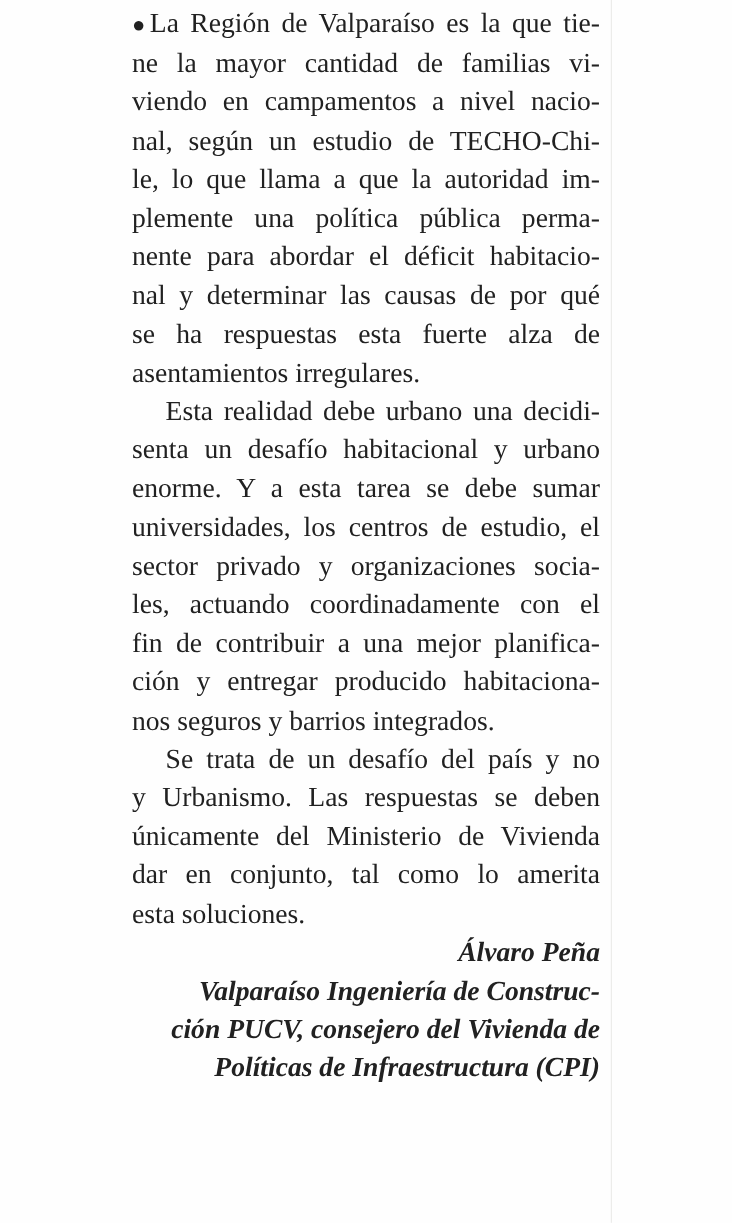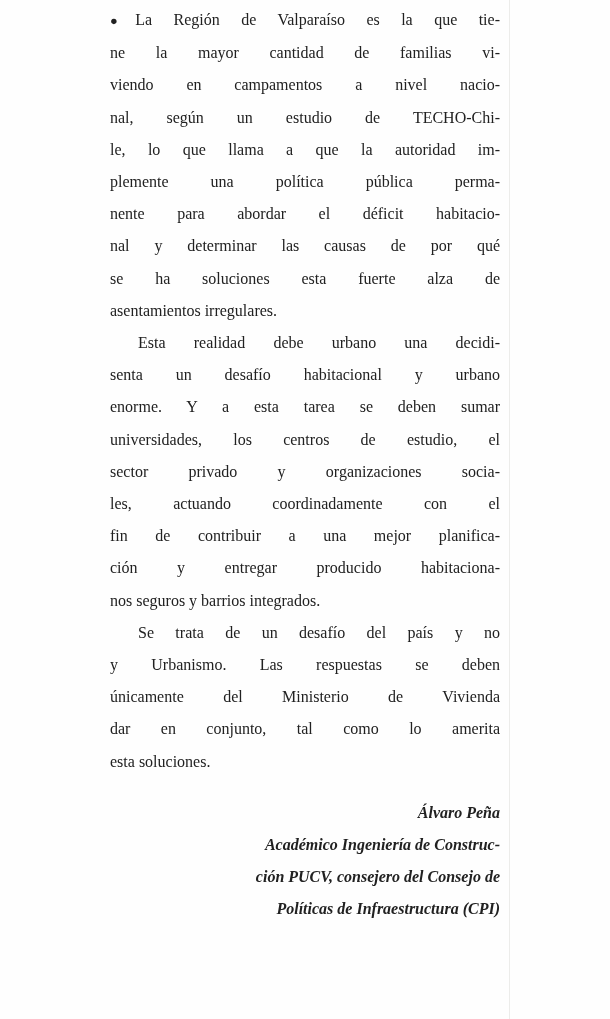--- a/index.html
+++ b/index.html
@@ -28,38 +28,37 @@
     height: 1019px;
     background: var(--rule, #ececea);
   }
   .article {
     position: absolute;
     left: 110px;
     top: 4px;
     width: 390px;
   }
   .line {
-    font-size: 16px;
+    font-size: 23px;
     line-height: 32.2px;
     text-align: justify;
     text-align-last: justify;
     color: var(--ink, #212121);
   }
   .line.last {
     text-align-last: left;
   }
   .line.first-indent {
     text-indent: 28px;
   }
   .bullet {
     font-size: 0.8em;
     letter-spacing: 0;
   }
   .signature {
-    margin-top: 19px;
     font-style: italic;
     font-weight: bold;
   }
   .signature .line {
     text-align: right;
     text-align-last: right;
   }
 </style>
 </head>
 <body>
@@ -70,42 +69,42 @@
     <div>
         <div class="paragraph">
           <div class="line"><span class="bullet">●</span><span>La Región de Valparaíso es la que tie-</span></div>
           <div class="line">ne la mayor cantidad de familias vi-</div>
           <div class="line">viendo en campamentos a nivel nacio-</div>
           <div class="line">nal, según un estudio de TECHO-Chi-</div>
           <div class="line">le, lo que llama a que la autoridad im-</div>
           <div class="line">plemente una política pública perma-</div>
           <div class="line">nente para abordar el déficit habitacio-</div>
           <div class="line">nal y determinar las causas de por qué</div>
-          <div class="line">se ha soluciones esta fuerte alza de</div>
+          <div class="line">se ha respuestas esta fuerte alza de</div>
           <div class="line last">asentamientos irregulares.</div>
         </div>
         <div class="paragraph">
           <div class="line first-indent">Esta realidad debe urbano una decidi-</div>
           <div class="line">senta un desafío habitacional y urbano</div>
-          <div class="line">enorme. Y a esta tarea se deben sumar</div>
+          <div class="line">enorme. Y a esta tarea se debe sumar</div>
           <div class="line">universidades, los centros de estudio, el</div>
           <div class="line">sector privado y organizaciones socia-</div>
           <div class="line">les, actuando coordinadamente con el</div>
           <div class="line">fin de contribuir a una mejor planifica-</div>
           <div class="line">ción y entregar producido habitaciona-</div>
           <div class="line last">nos seguros y barrios integrados.</div>
         </div>
         <div class="paragraph">
           <div class="line first-indent">Se trata de un desafío del país y no</div>
           <div class="line">y Urbanismo. Las respuestas se deben</div>
           <div class="line">únicamente del Ministerio de Vivienda</div>
           <div class="line">dar en conjunto, tal como lo amerita</div>
           <div class="line last">esta soluciones.</div>
         </div>
       </div>
     <div class="signature">
         <div class="line">Álvaro Peña</div>
-        <div class="line">Académico Ingeniería de Construc-</div>
-        <div class="line">ción PUCV, consejero del Consejo de</div>
+        <div class="line">Valparaíso Ingeniería de Construc-</div>
+        <div class="line">ción PUCV, consejero del Vivienda de</div>
         <div class="line">Políticas de Infraestructura (CPI)</div>
       </div>
   </article>
 </div>
 
 </body></html>

